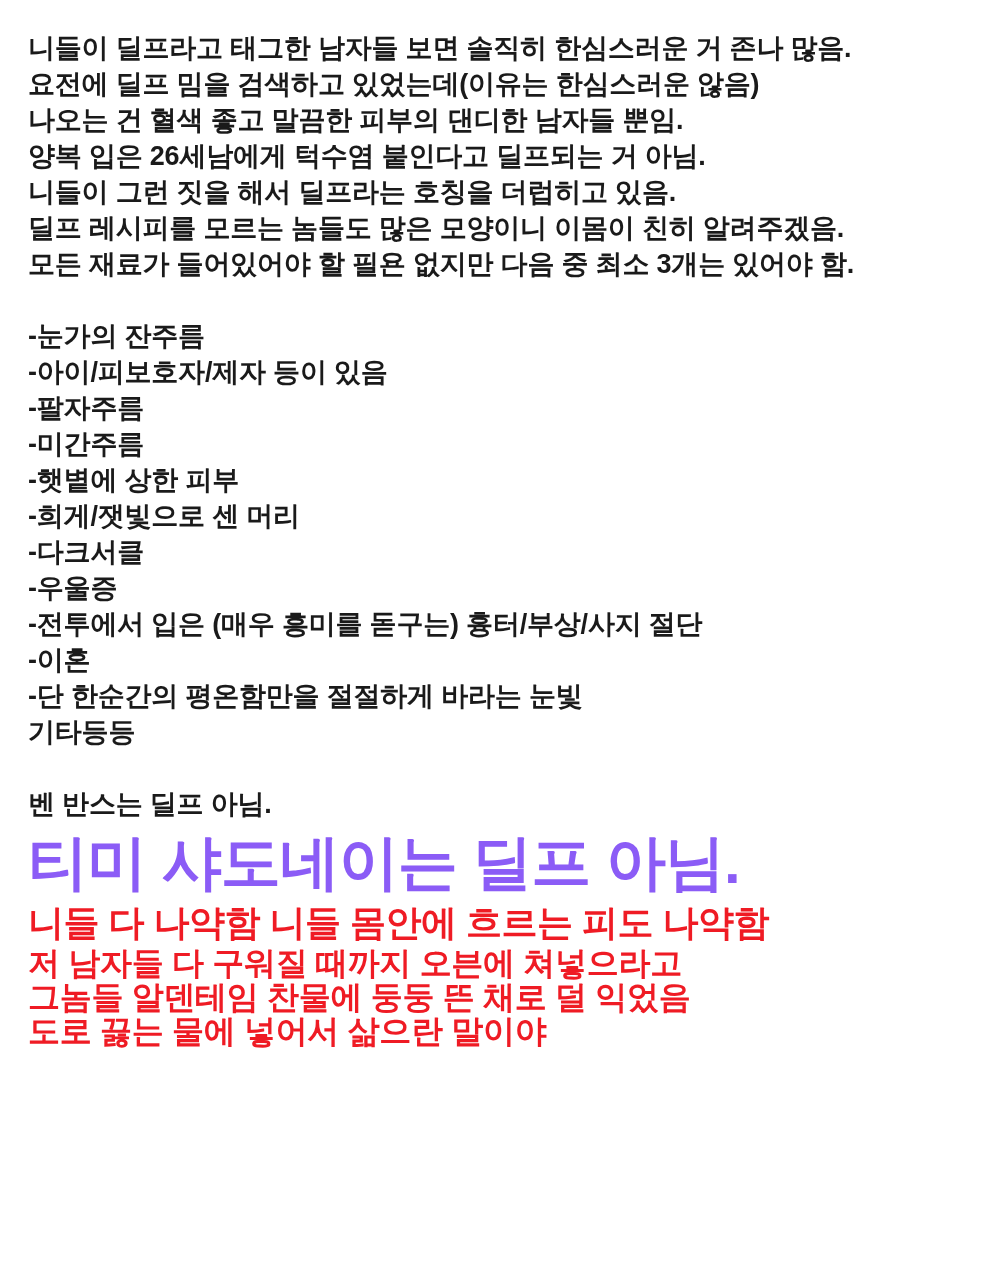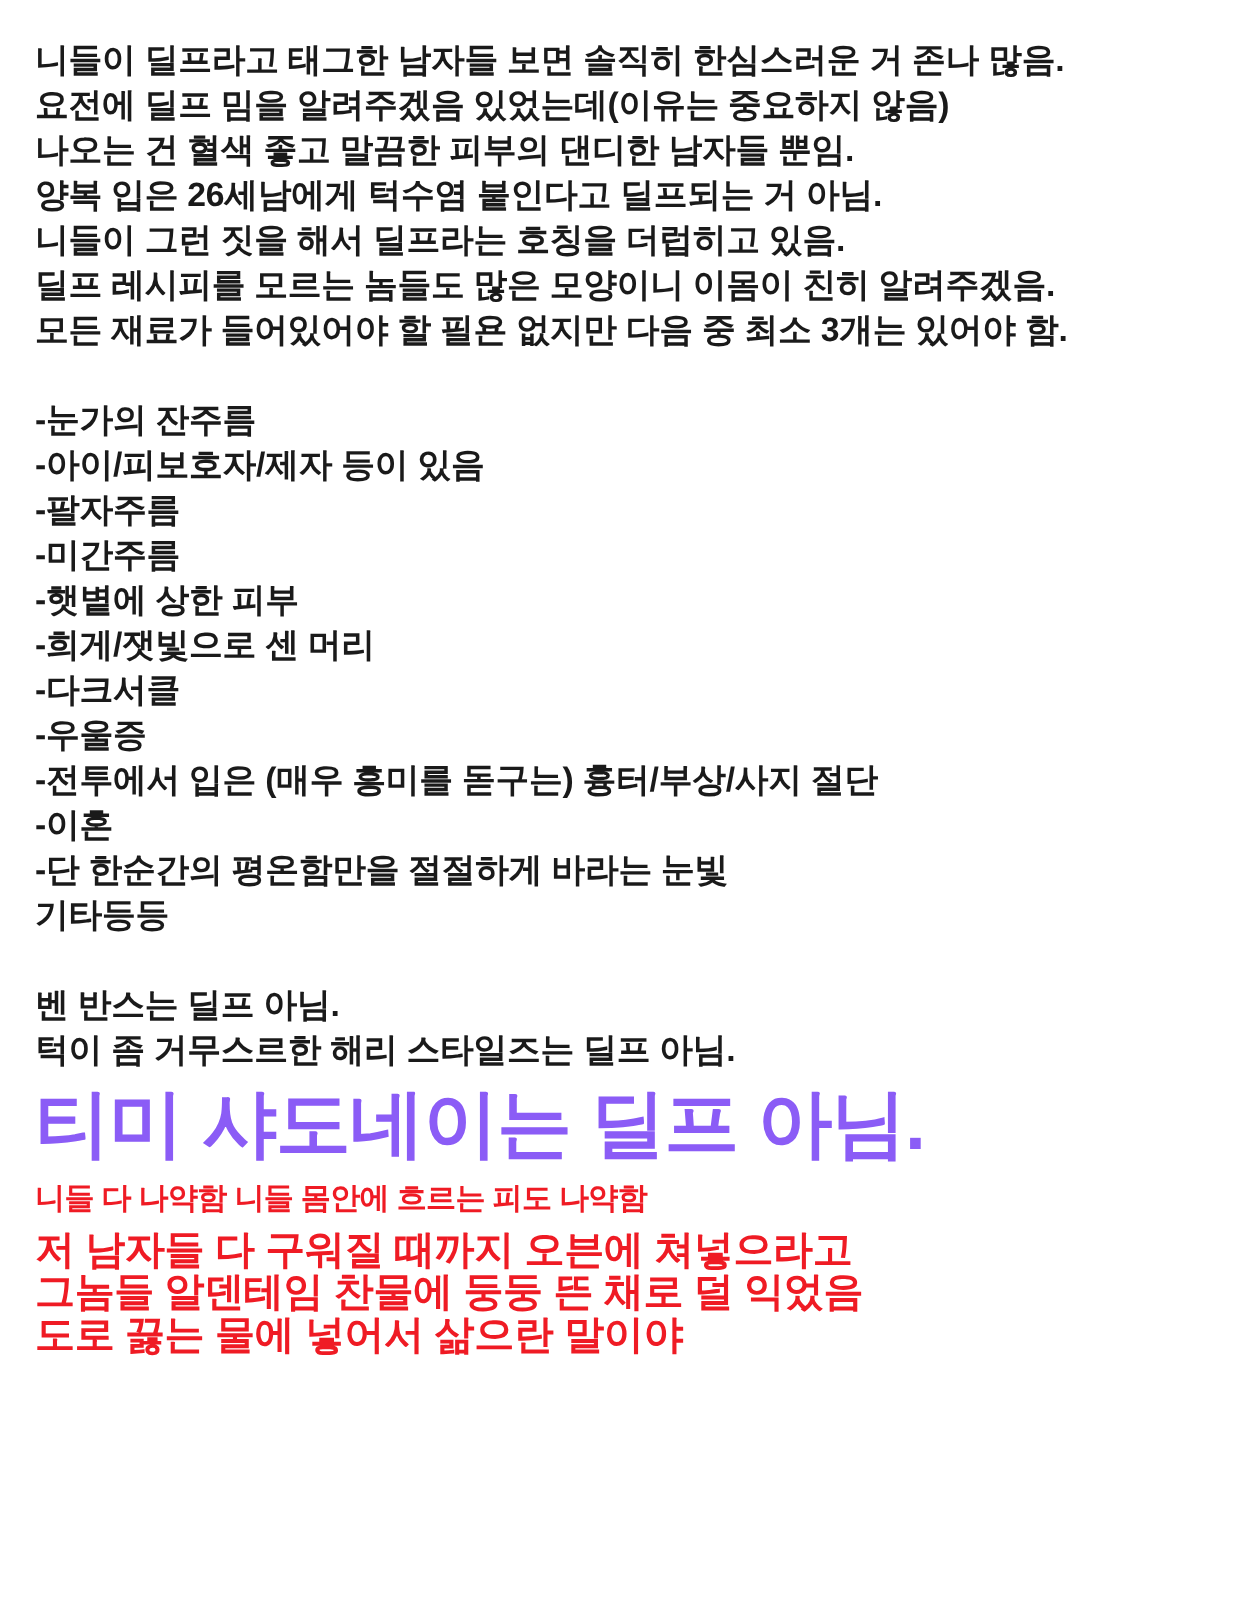--- a/index.html
+++ b/index.html
@@ -38,21 +38,21 @@
   .headline {
     font-size: 60px;
     line-height: 62px;
     font-weight: 700;
     letter-spacing: -1px;
     white-space: pre;
     color: #8b5cf6;
     margin-top: 10px;
   }
   .red-banner {
-    font-size: 24px;
+    font-size: 36px;
     line-height: 46px;
     font-weight: 700;
     letter-spacing: -0.5px;
     white-space: pre;
     color: #ef1b24;
     margin-top: 6px;
   }
   .red-line {
     font-size: 32px;
     line-height: 34px;
@@ -62,21 +62,21 @@
     color: #ef1b24;
   }
 </style>
 </head>
 <body>
 
 <div class="page">
 
   <div class="para">
     <div class="line">니들이 딜프라고 태그한 남자들 보면 솔직히 한심스러운 거 존나 많음.</div>
-    <div class="line">요전에 딜프 밈을 알려주겠음 있었는데(이유는 중요하지 않음)</div>
+    <div class="line">요전에 딜프 밈을 검색하고 있었는데(이유는 한심스러운 않음)</div>
     <div class="line">나오는 건 혈색 좋고 말끔한 피부의 댄디한 남자들 뿐임.</div>
     <div class="line">양복 입은 26세남에게 턱수염 붙인다고 딜프되는 거 아님.</div>
     <div class="line">니들이 그런 짓을 해서 딜프라는 호칭을 더럽히고 있음.</div>
     <div class="line">딜프 레시피를 모르는 놈들도 많은 모양이니 이몸이 친히 알려주겠음.</div>
     <div class="line">모든 재료가 들어있어야 할 필욘 없지만 다음 중 최소 3개는 있어야 함.</div>
   </div>
 
   <div class="gap"></div>
 
   <div class="para">
@@ -91,21 +91,20 @@
     <div class="line">-전투에서 입은 (매우 흥미를 돋구는) 흉터/부상/사지 절단</div>
     <div class="line">-이혼</div>
     <div class="line">-단 한순간의 평온함만을 절절하게 바라는 눈빛</div>
     <div class="line">기타등등</div>
   </div>
 
   <div class="gap"></div>
 
   <div class="para">
     <div class="line">벤 반스는 딜프 아님.</div>
-    <div class="line">턱이 좀 거무스르한 해리 스타일즈는 딜프 아님.</div>
   </div>
 
   <div class="headline">티미 샤도네이는 딜프 아님.</div>
 
   <div class="red-banner">니들 다 나약함 니들 몸안에 흐르는 피도 나약함</div>
 
   <div class="para">
     <div class="red-line">저 남자들 다 구워질 때까지 오븐에 쳐넣으라고</div>
     <div class="red-line">그놈들 알덴테임 찬물에 둥둥 뜬 채로 덜 익었음</div>
     <div class="red-line">도로 끓는 물에 넣어서 삶으란 말이야</div>

